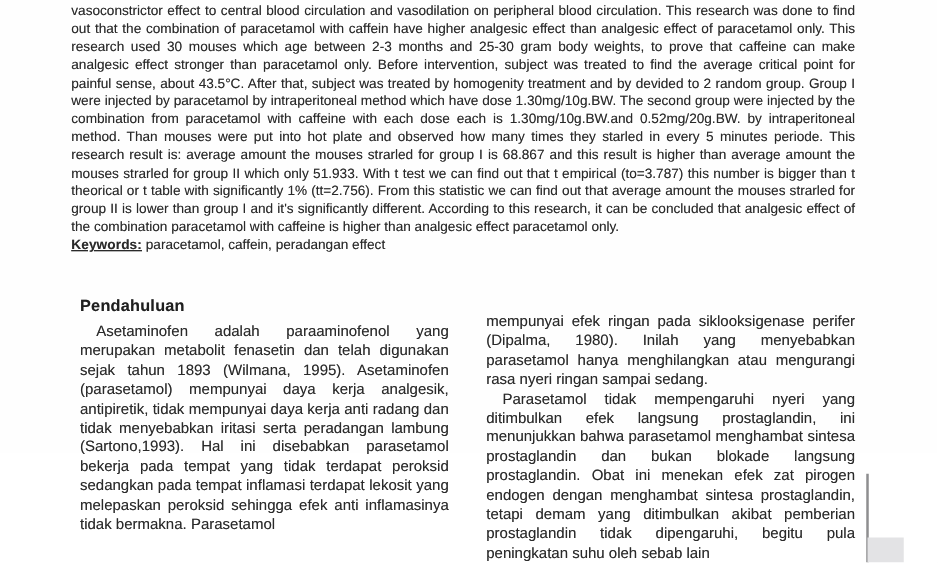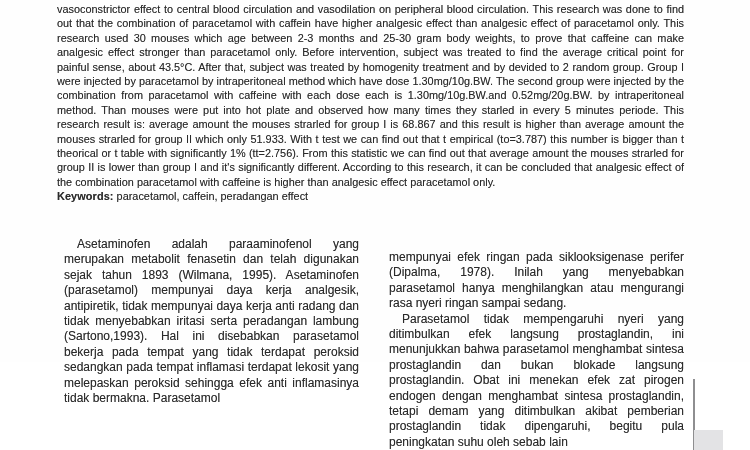--- a/index.html
+++ b/index.html
@@ -23,21 +23,21 @@
     position: absolute;
     left: 57px;
     top: 2px;
     width: 627px;
     font-size: 10.9px;
     line-height: 14.4px;
     text-align: justify;
     color: #2a2a2a;
     text-shadow: 0 0 0.3px rgba(40,40,40,0.45);
   }
-  .keywords-line b { letter-spacing: 0.1px; }
+  .keywords-line b { letter-spacing: 0.1px; text-decoration: underline; }
   
   .col {
     position: absolute;
     width: 295px;
     font-size: 12px;
     line-height: 15.4px;
     color: #2a2a2a;
     text-shadow: 0 0 0.3px rgba(40,40,40,0.45);
   }
   .col-left  { left: 64px;  top: 237px; }
@@ -77,24 +77,25 @@
 <div class="page">
 
   <div class="abstract">
     <span>vasoconstrictor effect to central blood circulation and vasodilation on peripheral blood circulation. This research was done to find out that the combination of paracetamol with caffein have higher analgesic effect than analgesic effect of paracetamol only. This research used 30 mouses which age between 2-3 months and 25-30 gram body weights, to prove that caffeine can make analgesic effect stronger than paracetamol only. Before intervention, subject was treated to find the average critical point for painful sense, about 43.5°C. After that, subject was treated by homogenity treatment and by devided to 2 random group. Group I were injected by paracetamol by intraperitoneal method which have dose 1.30mg/10g.BW. The second group were injected by the combination from paracetamol with caffeine with each dose each is 1.30mg/10g.BW.and 0.52mg/20g.BW. by intraperitoneal method. Than mouses were put into hot plate and observed how many times they starled in every 5 minutes periode. This research result is: average amount the mouses strarled for group I is 68.867 and this result is higher than average amount the mouses strarled for group II which only 51.933. With t test we can find out that t empirical (to=3.787) this number is bigger than t theorical or t table with significantly 1% (tt=2.756). From this statistic we can find out that average amount the mouses strarled for group II is lower than group I and it's significantly different. According to this research, it can be concluded that analgesic effect of the combination paracetamol with caffeine is higher than analgesic effect paracetamol only.</span>
     <div class="keywords-line">
       <b>Keywords:</b><span> paracetamol, caffein, peradangan effect</span>
     </div>
   </div>
 
   <div class="col col-left">
+    <h2 class="heading">Pendahuluan</h2>
     <p class="para indent">Asetaminofen adalah paraaminofenol yang merupakan metabolit fenasetin dan telah digunakan sejak tahun 1893 (Wilmana, 1995). Asetaminofen (parasetamol) mempunyai daya kerja analgesik, antipiretik, tidak mempunyai daya kerja anti radang dan tidak menyebabkan iritasi serta peradangan lambung (Sartono,1993). Hal ini disebabkan parasetamol bekerja pada tempat yang tidak terdapat peroksid sedangkan pada tempat inflamasi terdapat lekosit yang melepaskan peroksid sehingga efek anti inflamasinya tidak bermakna. Parasetamol</p>
   </div>
 
   <div class="col col-right">
-    <p class="para">mempunyai efek ringan pada siklooksigenase perifer (Dipalma, 1978). Inilah yang menyebabkan parasetamol hanya menghilangkan atau mengurangi rasa nyeri ringan sampai sedang.</p>
+    <p class="para">mempunyai efek ringan pada siklooksigenase perifer (Dipalma, 1980). Inilah yang menyebabkan parasetamol hanya menghilangkan atau mengurangi rasa nyeri ringan sampai sedang.</p>
     <p class="para indent">Parasetamol tidak mempengaruhi nyeri yang ditimbulkan efek langsung prostaglandin, ini menunjukkan bahwa parasetamol menghambat sintesa prostaglandin dan bukan blokade langsung prostaglandin. Obat ini menekan efek zat pirogen endogen dengan menghambat sintesa prostaglandin, tetapi demam yang ditimbulkan akibat pemberian prostaglandin tidak dipengaruhi, begitu pula peningkatan suhu oleh sebab lain</p>
   </div>
 
   <div class="edge-line" style="background: rgb(142, 142, 144);"></div>
   <div class="corner-box" style="background: rgb(227, 227, 229);"></div>
 
 </div>
 
 </body></html>

